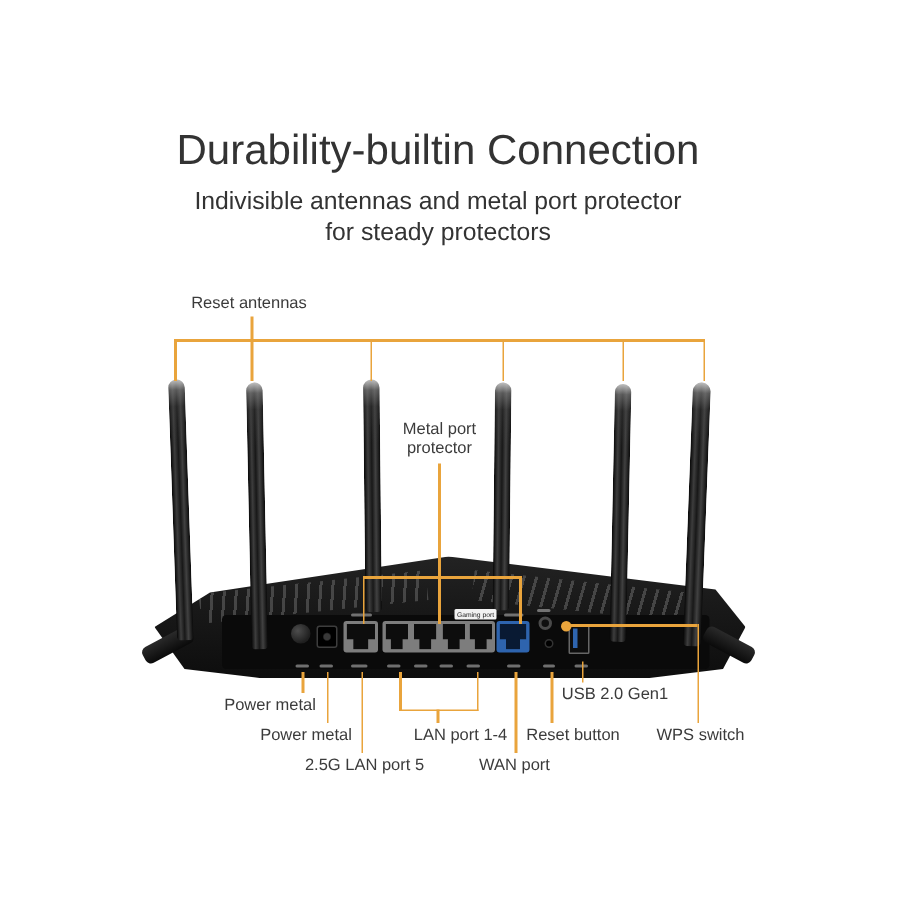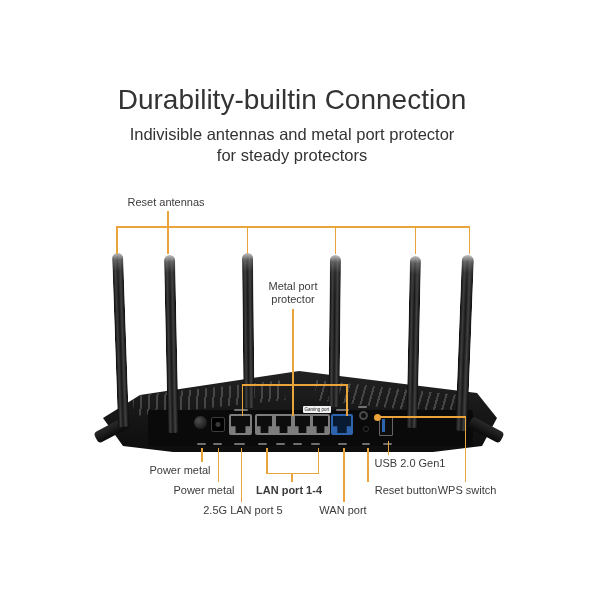--- a/index.html
+++ b/index.html
@@ -143,19 +143,19 @@
   <div class="cl v" style="left:343px;top:448px;height:54px;"></div>
   <div class="cl v" style="left:367px;top:448px;height:34px;"></div>
   <div class="cl v" style="left:387.5px;top:441px;height:14px;"></div>
   <div class="dot" style="left:374px;top:413.5px;"></div>
   <div class="cl h" style="left:379px;top:416px;width:86px;"></div>
   <div class="cl v" style="left:464.5px;top:416px;height:66px;"></div>
 
   <div class="lbl" style="left:180px;top:464px;">Power metal</div>
   <div class="lbl" style="left:410px;top:457px;">USB 2.0 Gen1</div>
   <div class="lbl" style="left:204px;top:484px;">Power metal</div>
-  <div class="lbl" style="left:289px;top:484px;font-weight:bold;">LAN port 1-4</div>
-  <div class="lbl" style="left:382px;top:484px;margin-left:24px;">Reset button</div>
+  <div class="lbl" style="left:307px;top:484px;">LAN port 1-4</div>
+  <div class="lbl" style="left:382px;top:484px;">Reset button</div>
   <div class="lbl" style="left:467px;top:484px;">WPS switch</div>
   <div class="lbl" style="left:243px;top:504px;">2.5G LAN port 5</div>
   <div class="lbl" style="left:343px;top:504px;">WAN port</div>
 
 </div>
 
 </body></html>

